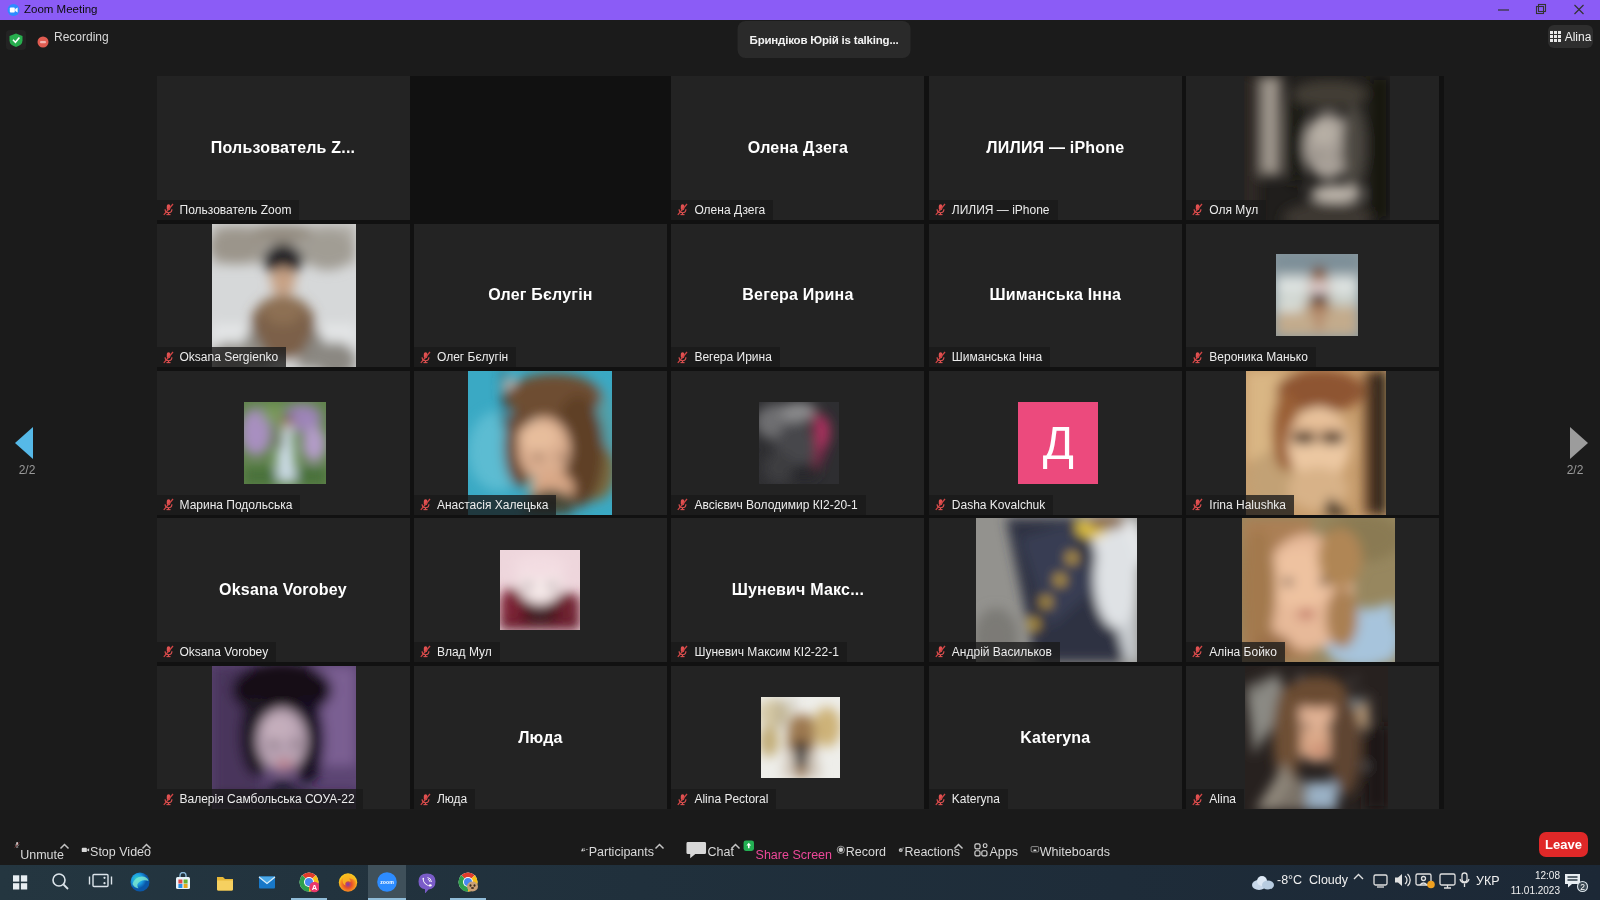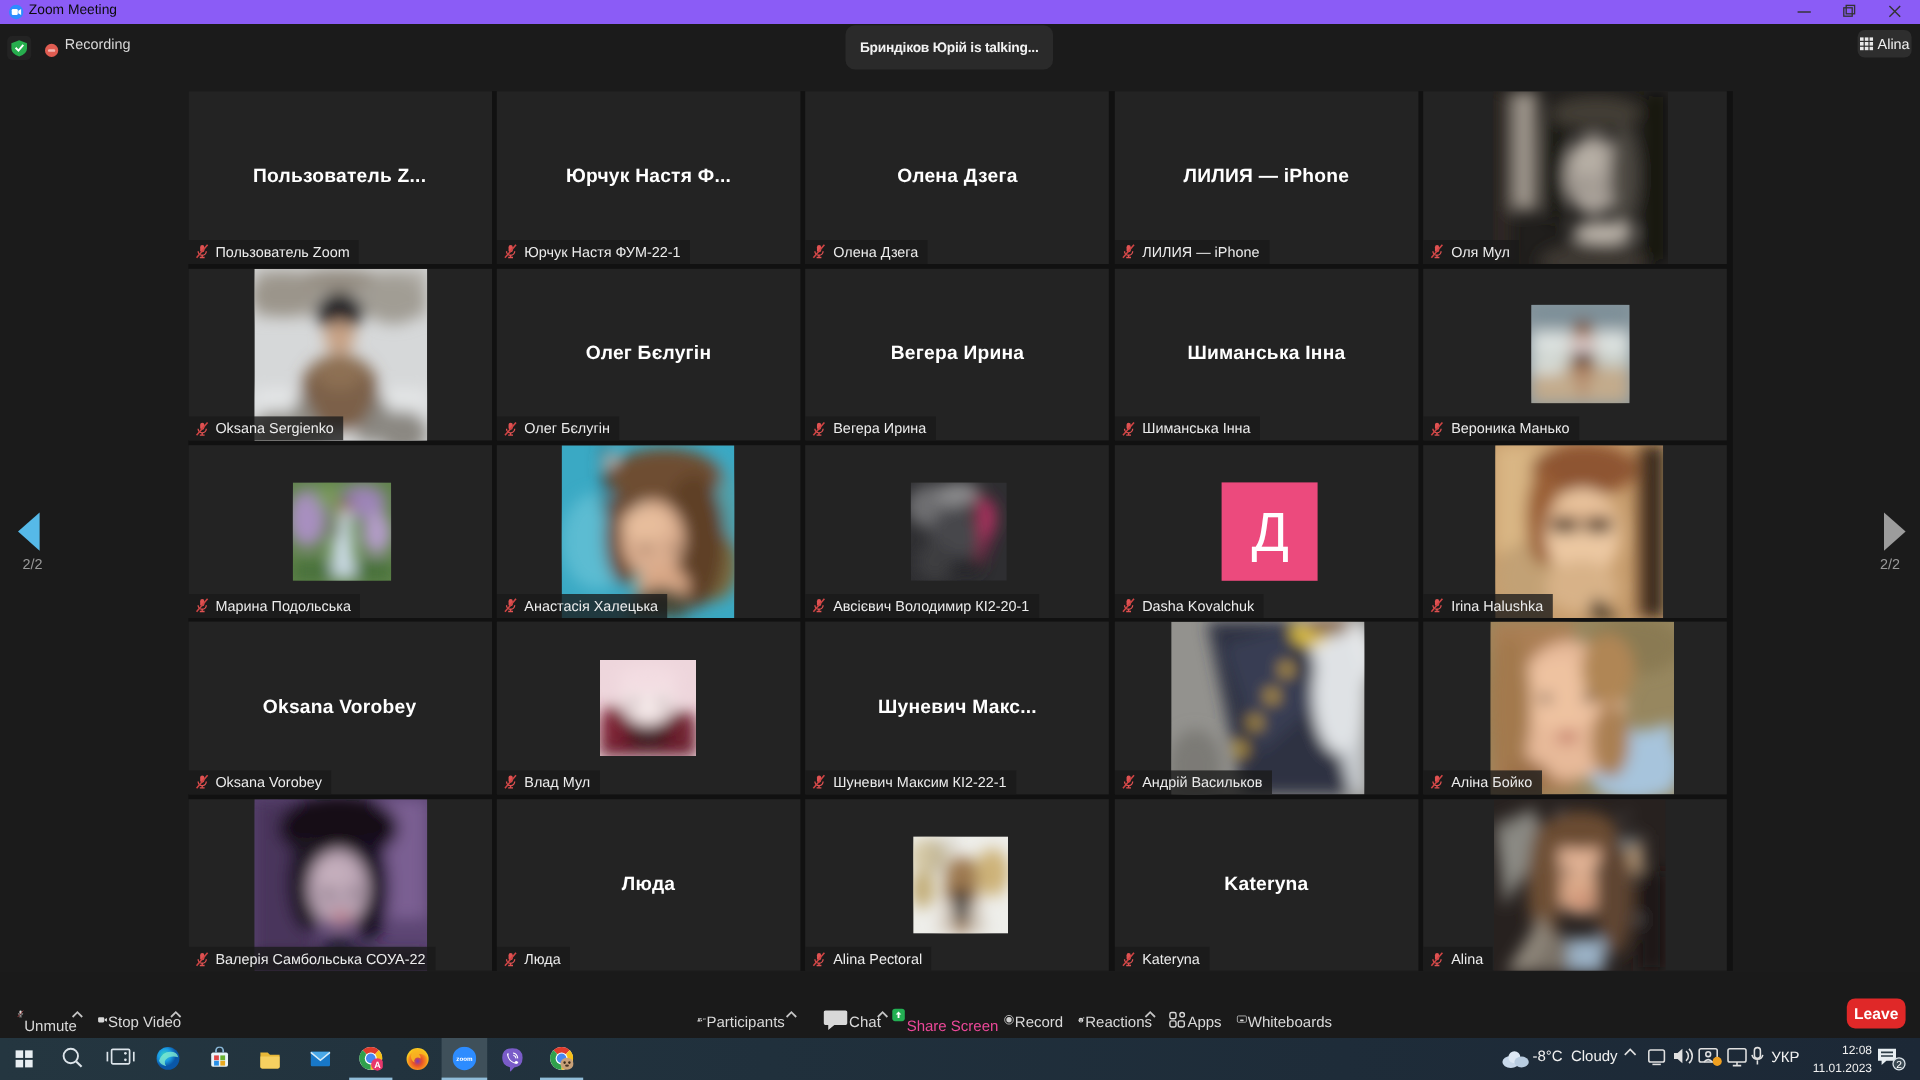--- a/index.html
+++ b/index.html
@@ -28,21 +28,21 @@
 </div>
 <div id="app">
     <svg width="60" height="30" style="position:absolute;left:0;top:6px">
 <rect x="6" y="4" width="20" height="20" rx="4" fill="#232323"></rect>
 <path d="M16 7.5 L22.5 10 L22.5 14.5 Q22.5 19 16 21 Q9.5 19 9.5 14.5 L9.5 10 Z" fill="#27ae4e"></path>
 <path d="M13 13.8 L15.4 16.2 L19.4 11.4" fill="none" stroke="#fff" stroke-width="1.6"></path>
 <circle cx="43" cy="16" r="5.5" fill="#e05c51"></circle>
 <rect x="40" y="15" width="6" height="2.2" rx="1" fill="#f2b5b0"></rect>
 </svg>
     <div style="position:absolute;left:54px;top:10px;font-size:12px;color:#d8d8d8">Recording</div>
-    <div style="position:absolute;left:791px;top:1px;transform:translateX(-50%);height:37px;background:#2a2a2a;border-radius:8px;display:flex;align-items:center;justify-content:center;color:#f2f2f2;font-size:11.5px;font-weight:bold;white-space:nowrap;padding:0 12px;letter-spacing:-.2px">Бриндіков Юрій is talking...</div>
+    <div style="position:absolute;left:824px;top:1px;transform:translateX(-50%);height:37px;background:#2a2a2a;border-radius:8px;display:flex;align-items:center;justify-content:center;color:#f2f2f2;font-size:11.5px;font-weight:bold;white-space:nowrap;padding:0 12px;letter-spacing:-.2px">Бриндіков Юрій is talking...</div>
     <div style="position:absolute;left:1548px;top:5px;width:45px;height:23px;background:#2e2e2e;border-radius:6px;display:flex;align-items:center;justify-content:center;gap:4px">
 <svg width="11" height="11" viewBox="0 0 11 11">
         <g fill="#e8e8e8">
           <rect x="0" y="0" width="3" height="3"></rect>
           <rect x="4" y="0" width="3" height="3"></rect>
           <rect x="8" y="0" width="3" height="3"></rect>
           <rect x="0" y="4" width="3" height="3"></rect>
           <rect x="4" y="4" width="3" height="3"></rect>
           <rect x="8" y="4" width="3" height="3"></rect>
           <rect x="0" y="8" width="3" height="3"></rect>
@@ -59,35 +59,20 @@
         <svg width="13" height="13" viewBox="0 0 13 13" style="flex:0 0 auto">
           <g fill="none" stroke="#e05252" stroke-width="1.1">
             <rect x="4.8" y="1.2" width="3.5" height="6" rx="1.75" fill="#e05252" stroke="none"></rect>
             <path d="M3.1 6.3 a3.4 3.4 0 0 0 6.8 0"></path>
             <path d="M6.5 9.8 L6.5 11.4"></path>
             <path d="M4.5 11.6 L8.5 11.6"></path>
           </g>
           <path d="M1.8 11.8 L11 1" stroke="#d04444" stroke-width="1.3"></path>
         </svg>
         <span>Пользователь Zoom</span>
-      </div>
-    </div>
-    <div class="tile" style="left:413.95px;top:56.2px">
-      <div class="cname">Юрчук Настя Ф...</div>
-      <div class="lab">
-        <svg width="13" height="13" viewBox="0 0 13 13" style="flex:0 0 auto">
-          <g fill="none" stroke="#e05252" stroke-width="1.1">
-            <rect x="4.8" y="1.2" width="3.5" height="6" rx="1.75" fill="#e05252" stroke="none"></rect>
-            <path d="M3.1 6.3 a3.4 3.4 0 0 0 6.8 0"></path>
-            <path d="M6.5 9.8 L6.5 11.4"></path>
-            <path d="M4.5 11.6 L8.5 11.6"></path>
-          </g>
-          <path d="M1.8 11.8 L11 1" stroke="#d04444" stroke-width="1.3"></path>
-        </svg>
-        <span>Юрчук Настя ФУМ-22-1</span>
       </div>
     </div>
     <div class="tile" style="left:671.4px;top:56.2px">
       <div class="cname">Олена Дзега</div>
       <div class="lab">
         <svg width="13" height="13" viewBox="0 0 13 13" style="flex:0 0 auto">
           <g fill="none" stroke="#e05252" stroke-width="1.1">
             <rect x="4.8" y="1.2" width="3.5" height="6" rx="1.75" fill="#e05252" stroke="none"></rect>
             <path d="M3.1 6.3 a3.4 3.4 0 0 0 6.8 0"></path>
             <path d="M6.5 9.8 L6.5 11.4"></path>

